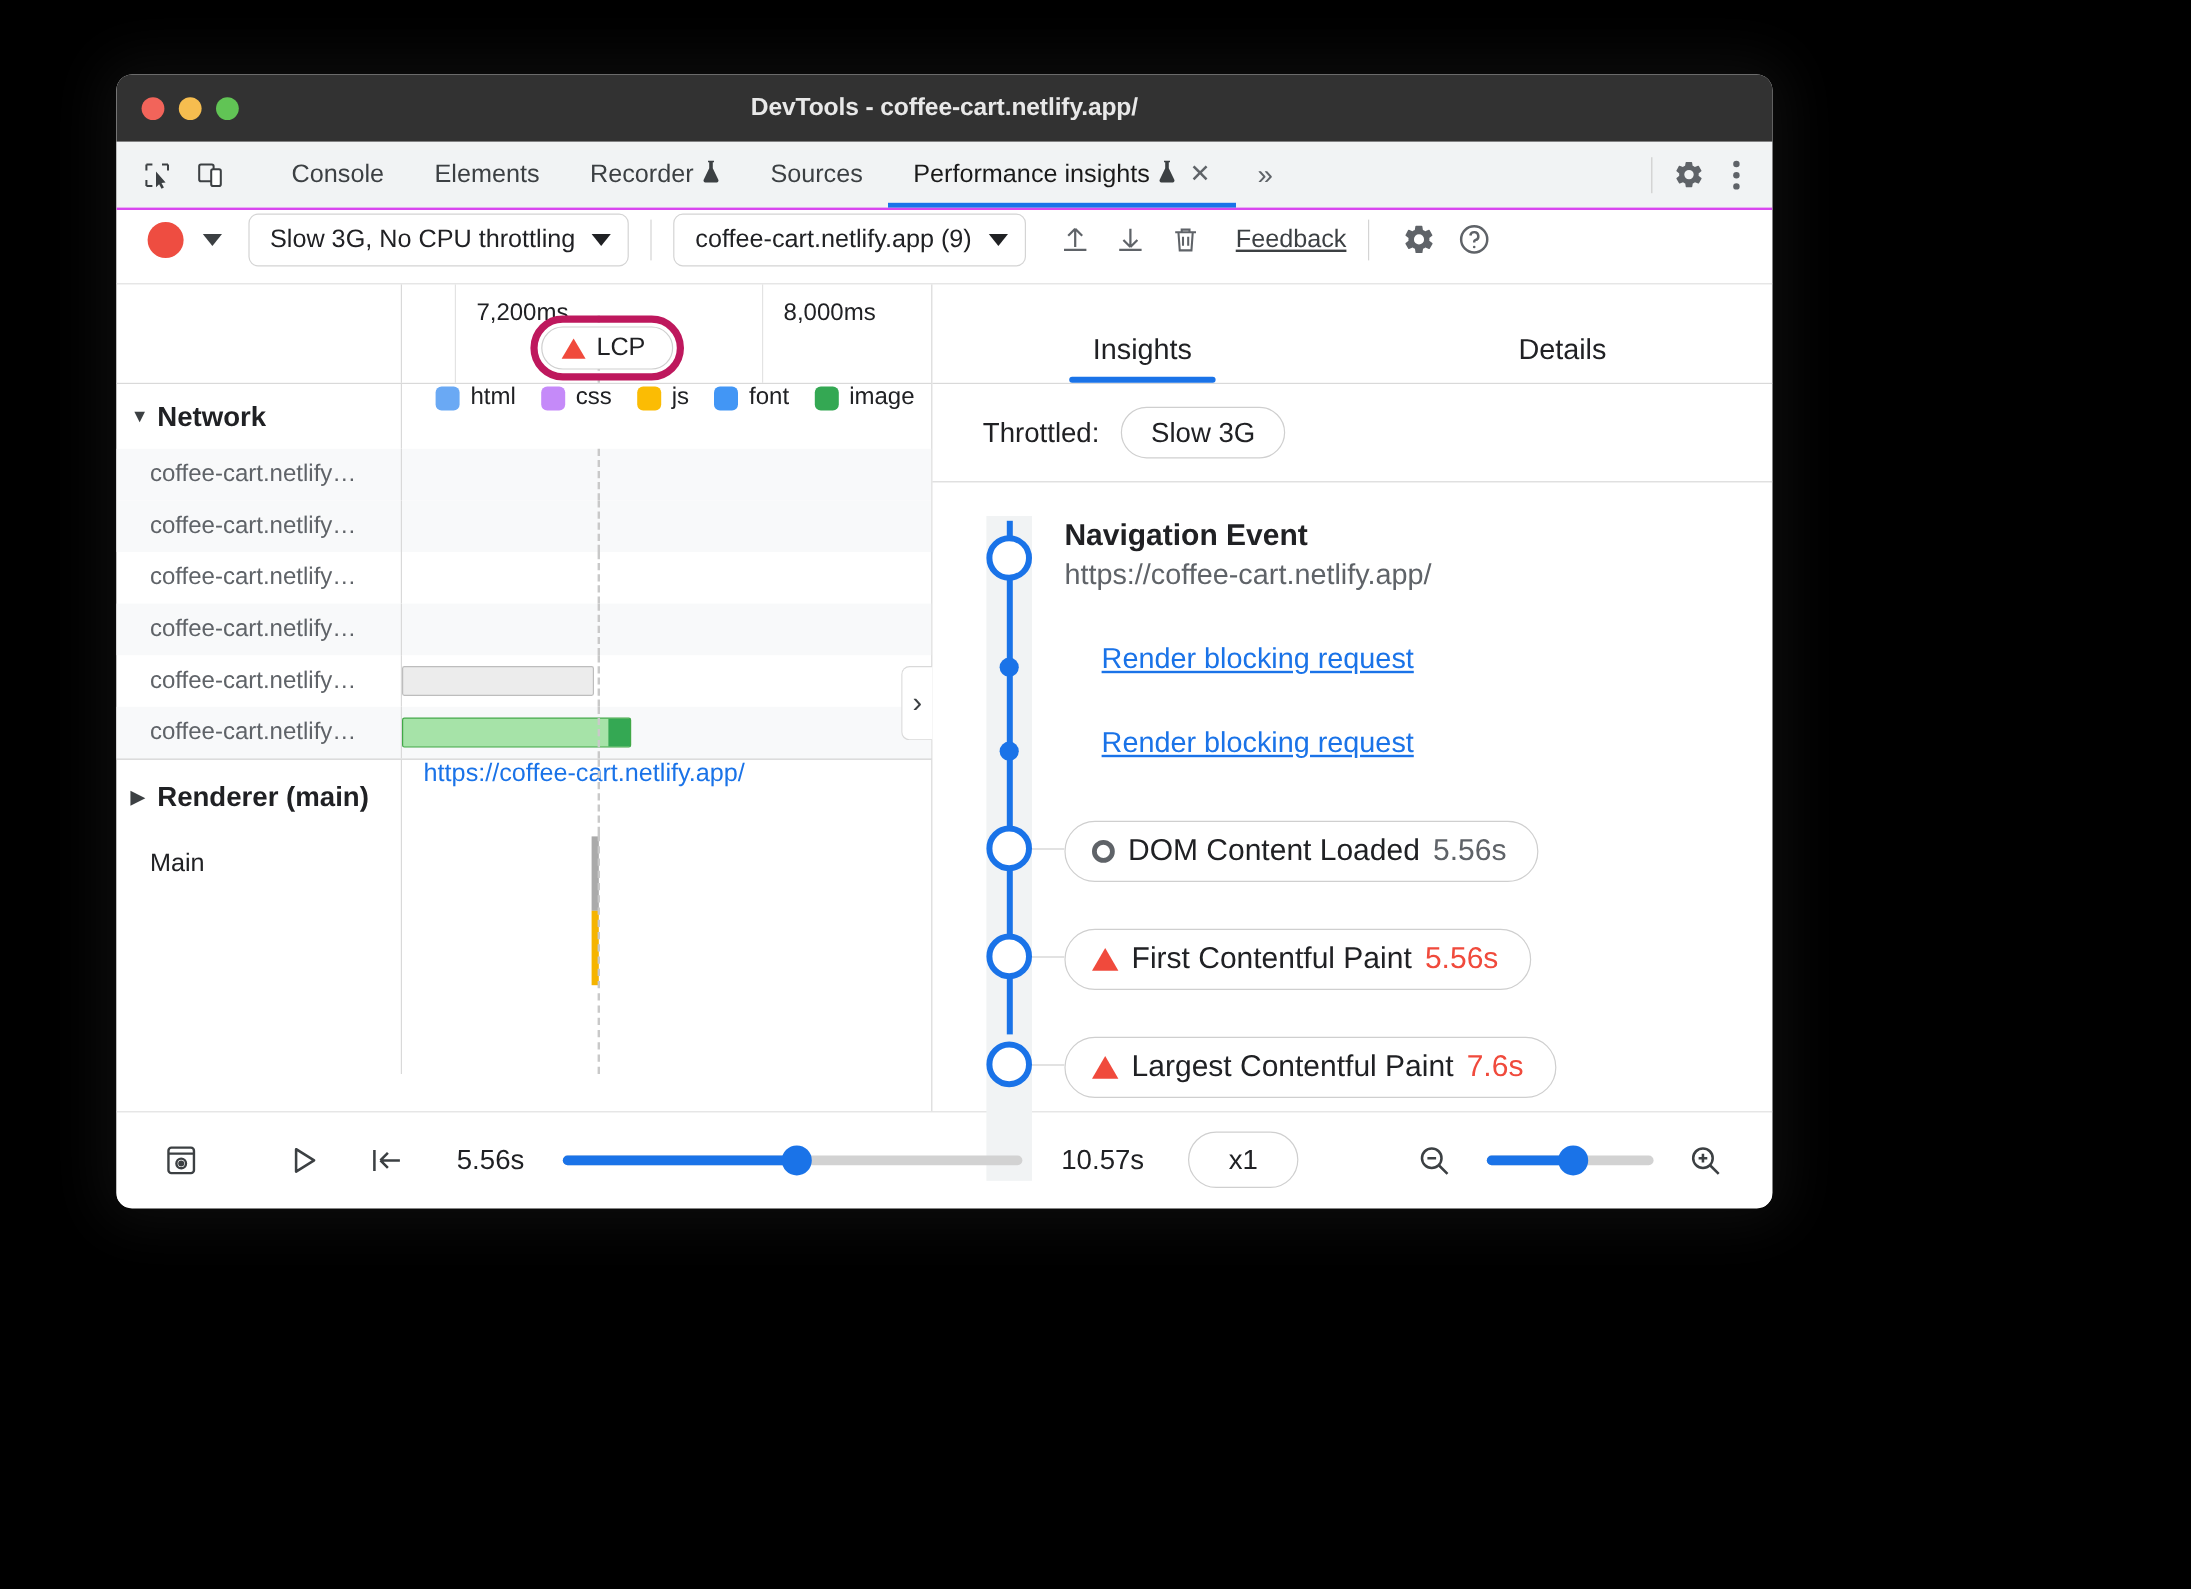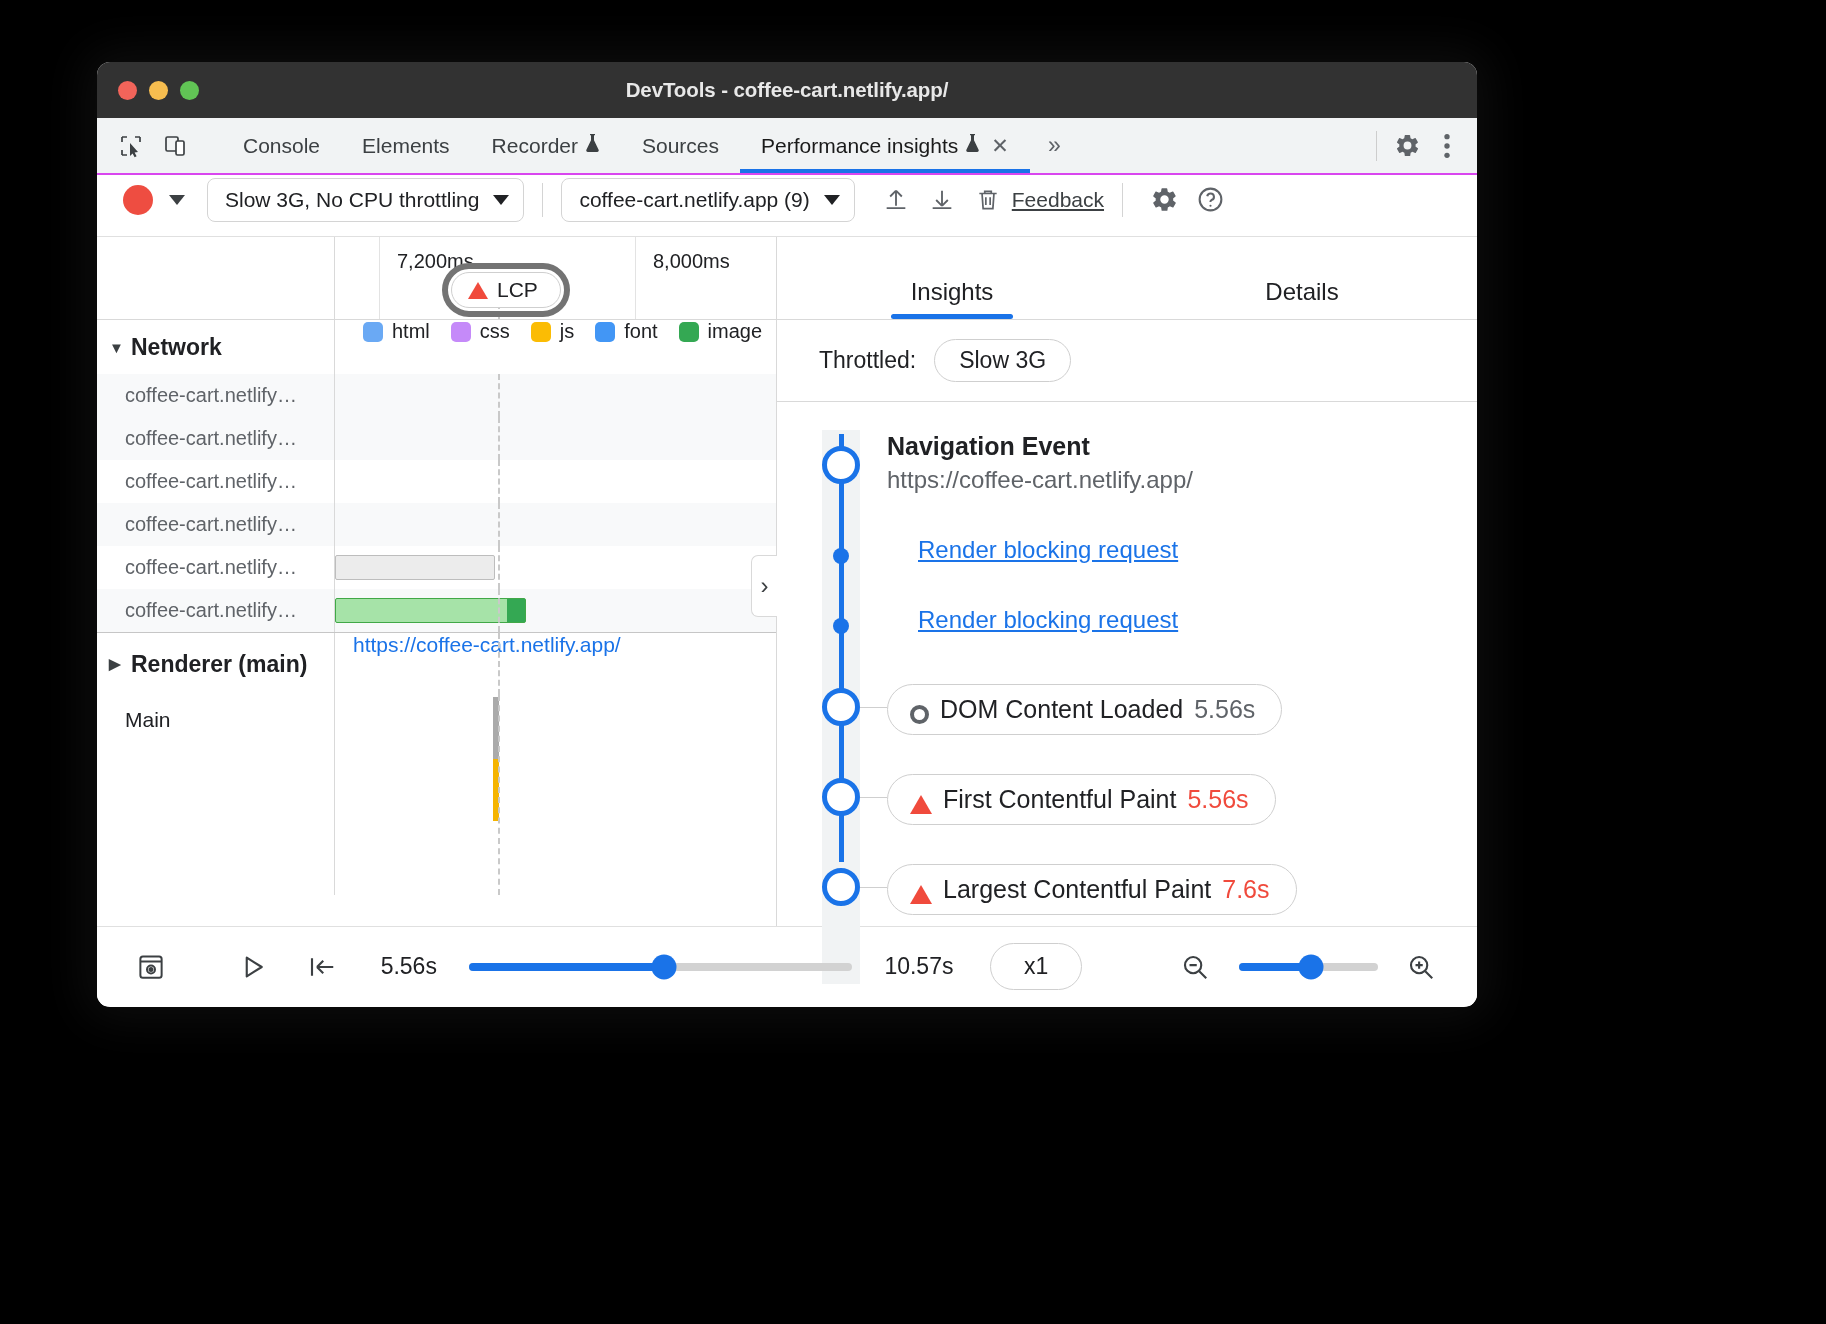--- a/index.html
+++ b/index.html
@@ -82,38 +82,38 @@
     height: 44px; border: 1px solid #d4d4d4; border-radius: 8px;
     display: flex; align-items: center; gap: 14px;
     padding: 0 14px 0 17px; font-size: 21px; color: #202124;
     background: #fff; cursor: pointer; white-space: nowrap;
   }
   .combo .caret { margin-left: 0; border-top-color: #202124; }
   .tsep { width: 1px; height: 34px; background: #d4d4d4; margin: 0 18px; }
   .tool-ico { width: 46px; height: 46px; display: flex; align-items: center;
               justify-content: center; cursor: pointer; }
   .feedback { font-size: 21px; color: #3c4043; text-decoration: underline;
-              cursor: pointer; margin-left: 1px; white-space: nowrap; }
+              cursor: pointer; margin-left: 19px; white-space: nowrap; }
 
   
   .body { display: flex; height: 689px; background: #fff; }
   .left { width: 680px; border-right: 1px solid #d9d9d9; position: relative; }
   .right { flex: 1; position: relative; }
 
   
   .ruler { height: 83px; position: relative; border-bottom: 1px solid #d9d9d9;
            display: flex; }
   .ruler-gutter { width: 238px; border-right: 1px solid #d9d9d9; }
   .ruler-track { flex: 1; position: relative; }
   .tick { position: absolute; top: 0; bottom: 0; width: 1px; background: #e3e3e3; }
   .tick-label { position: absolute; top: 13px; font-size: 20px; color: #202124;
                 white-space: nowrap; padding-left: 18px; }
   .lcp-wrap { position: absolute; top: 26px; }
   .lcp-ring {
-    border: 6px solid #737373; border-radius: 30px; padding: 3px;
+    border: 6px solid #be185d; border-radius: 30px; padding: 3px;
     display: inline-block;
   }
   .lcp-pill {
     border: 1px solid #cfcfcf; border-radius: 22px; background: #fff;
     display: flex; align-items: center; gap: 9px;
     padding: 5px 22px 5px 16px; font-size: 21px; color: #202124;
   }
   .tri { width: 0; height: 0; border-left: 11px solid transparent;
          border-right: 11px solid transparent; border-bottom: 19px solid #f04a3c; }
   .tri.sm { border-left-width: 10px; border-right-width: 10px; border-bottom-width: 17px; }
@@ -188,21 +188,21 @@
   .node { position: absolute; left: 45px; }
   .node.big { width: 38px; height: 38px; border: 5px solid #1a73e8;
               border-radius: 50%; background: #fff; }
   .node.small { width: 16px; height: 16px; background: #1a73e8;
                 border-radius: 50%; margin-left: 11px; }
   .connector { position: absolute; height: 1px; background: #cfcfcf; }
   .evbody { margin-left: 110px; }
   .ev-title { font-size: 25px; font-weight: bold; color: #202124; }
   .ev-sub { font-size: 24px; color: #5f6368; margin-top: 5px; }
   .ev-link { font-size: 24px; color: #1a73e8; text-decoration: underline; cursor: pointer; margin-left: 31px; }
-  .badge { display: inline-flex; align-items: flex-end; gap: 11px;
+  .badge { display: inline-flex; align-items: center; gap: 11px;
            border: 1px solid #cfcfcf; border-radius: 26px; background: #fff;
            padding: 10px 26px 10px 22px; font-size: 25px; color: #202124;
            white-space: nowrap; }
   .badge .val { color: #5f6368; }
   .badge .val.red { color: #f04a3c; }
   .ring { width: 19px; height: 19px; border: 4px solid #5f6368;
           border-radius: 50%; }
 
   
   .bottombar { height: 80px; background: #fff; display: flex; align-items: center;

